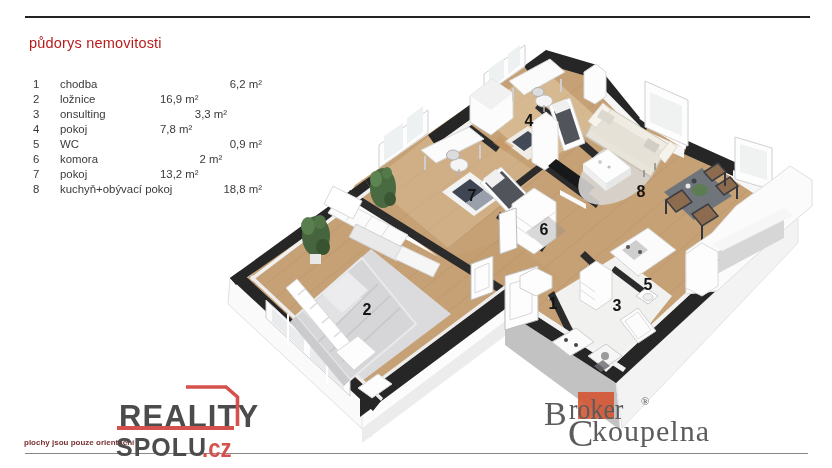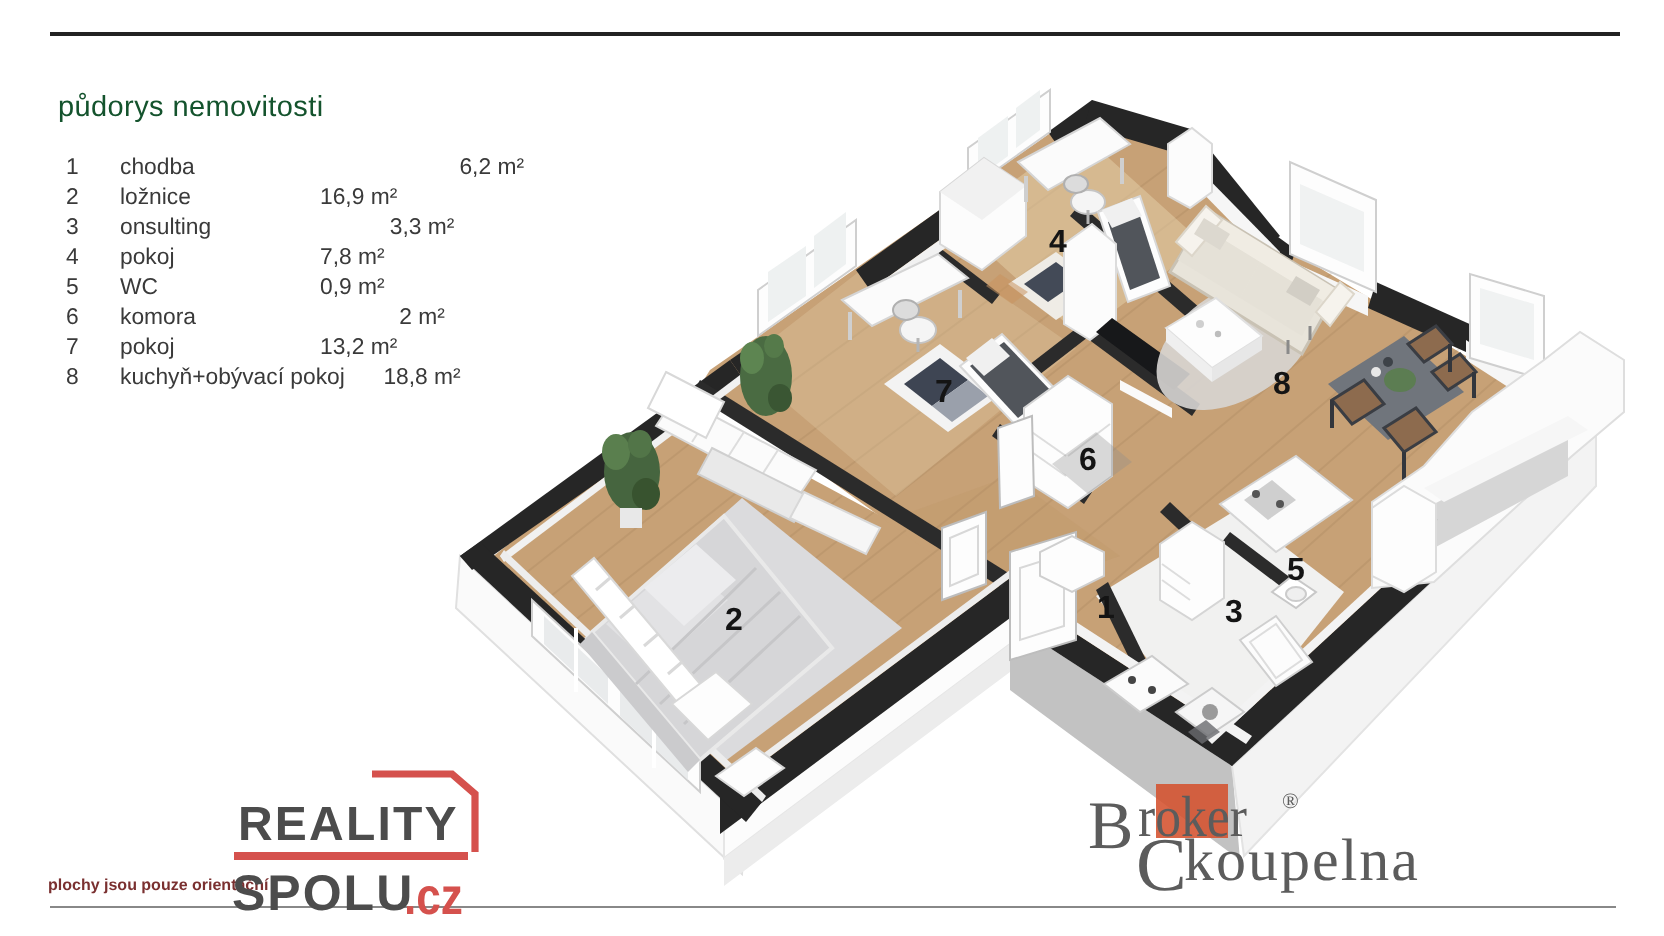--- a/index.html
+++ b/index.html
@@ -4,21 +4,21 @@
 <style>
   html,body{margin:0;padding:0}
   body{width:832px;height:468px;background:#fff;font-family:"Liberation Sans",sans-serif;position:relative;overflow:hidden}
   .abs{position:absolute}
 </style>
 </head>
 <body>
 
 <div class="abs" style="left:25px;top:16px;width:785px;height:2px;background:#222"></div>
 
-<div class="abs" style="left:29px;top:46px;font-size:14.5px;color:#14532d;letter-spacing:.2px">půdorys nemovitosti</div>
+<div class="abs" style="left:29px;top:35px;font-size:14.5px;color:#b91c1c;letter-spacing:.2px">půdorys nemovitosti</div>
 
 <div class="abs" style="left:0;top:78px;font-size:11.4px;color:#3a3a3a">
   <div style="position:relative;height:15px">
       <span class="abs" style="left:33px">1</span>
       <span class="abs" style="left:60px">chodba</span>
       <span class="abs" style="left:160px;width:102px;text-align:right">6,2 m²</span>
     </div>
   <div style="position:relative;height:15px">
       <span class="abs" style="left:33px">2</span>
       <span class="abs" style="left:60px">ložnice</span>
@@ -30,36 +30,36 @@
       <span class="abs" style="left:160px;width:102px;text-align:center">3,3 m²</span>
     </div>
   <div style="position:relative;height:15px">
       <span class="abs" style="left:33px">4</span>
       <span class="abs" style="left:60px">pokoj</span>
       <span class="abs" style="left:160px;width:102px;text-align:left">7,8 m²</span>
     </div>
   <div style="position:relative;height:15px">
       <span class="abs" style="left:33px">5</span>
       <span class="abs" style="left:60px">WC</span>
-      <span class="abs" style="left:160px;width:102px;">0,9 m²</span>
+      <span class="abs" style="left:160px;width:102px;text-align:right">0,9 m²</span>
     </div>
   <div style="position:relative;height:15px">
       <span class="abs" style="left:33px">6</span>
       <span class="abs" style="left:60px">komora</span>
       <span class="abs" style="left:160px;width:102px;text-align:center">2 m²</span>
     </div>
   <div style="position:relative;height:15px">
       <span class="abs" style="left:33px">7</span>
       <span class="abs" style="left:60px">pokoj</span>
       <span class="abs" style="left:160px;width:102px;text-align:left">13,2 m²</span>
     </div>
   <div style="position:relative;height:15px">
       <span class="abs" style="left:33px;white-space:nowrap">8</span>
       <span class="abs" style="left:60px;white-space:nowrap">kuchyň+obývací pokoj</span>
-      <span class="abs" style="left:160px;width:102px;text-align:center;white-space:nowrap">18,8 m²</span>
+      <span class="abs" style="left:160px;width:102px;text-align:right;white-space:nowrap">18,8 m²</span>
     </div>
 </div>
 
 <svg class="abs" style="left:0;top:0" width="832" height="468" viewBox="0 0 832 468">
 
 <g>
       <polygon points="230,278 373,411 371,437 228,304" fill="#fafafa" stroke="#e0e0e0" stroke-width="1"></polygon>
     </g>
 
 <g>
@@ -516,21 +516,21 @@
 <text x="544" y="235">6</text>
 <text x="472" y="201">7</text>
 <text x="641" y="197">8</text>
 </g>
 </svg>
 
 <div class="abs" style="left:25px;top:453px;width:783px;height:1.4px;background:#888"></div>
 
 <div class="abs" style="left:24px;top:438px;width:94px;font-size:8px;font-weight:bold;color:#7a3030;text-align:right;white-space:nowrap">plochy jsou pouze orientační</div>
 
-<div class="abs" style="left:119px;top:399px;font-size:24px;font-weight:bold;color:#4c4c4c;letter-spacing:1.1px">REALITY</div>
+<div class="abs" style="left:119px;top:399px;font-size:31px;font-weight:bold;color:#4c4c4c;letter-spacing:1.1px">REALITY</div>
 <div class="abs" style="left:117px;top:425.5px;width:117px;height:4px;background:#d5514d"></div>
 <svg class="abs" style="left:180px;top:384px" width="62" height="44" viewBox="0 0 62 44">
 
 <path d="M6 3 L46 3 L57.5 13 L57.5 42" fill="none" stroke="#d5514d" stroke-width="3.6"></path>
 </svg>
 <div class="abs" style="left:116px;top:433px;font-size:25px;font-weight:bold;color:#4c4c4c;letter-spacing:1px">SPOLU</div>
 <div class="abs" style="left:202px;top:433px;font-size:26px;font-weight:bold;color:#d5514d;transform:scale(.85,1);transform-origin:left top">.cz</div>
 
 <div class="abs" style="left:578px;top:392px;width:36px;height:27px;background:#d4512e;opacity:.88"></div>
 <div class="abs" style="left:544px;top:392px;font-family:'Liberation Serif',serif;color:#5c5c5c">

